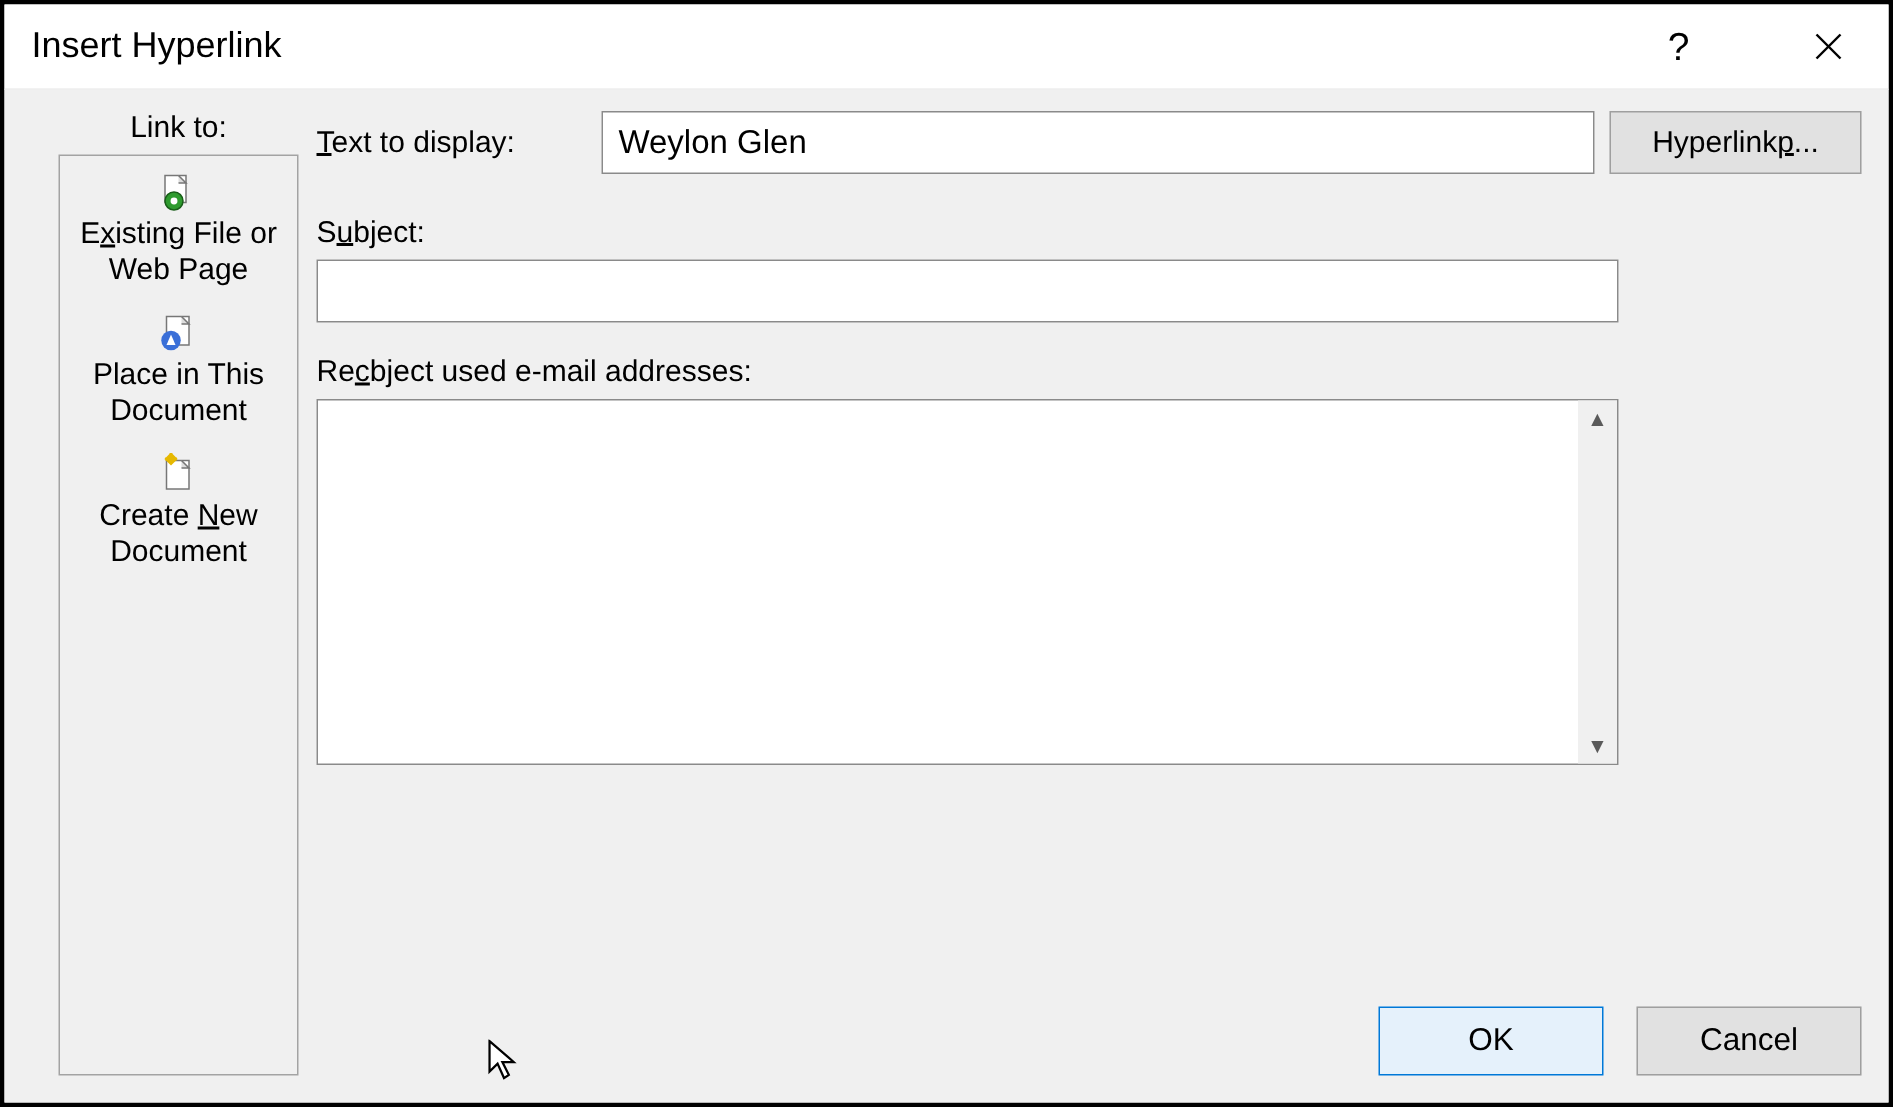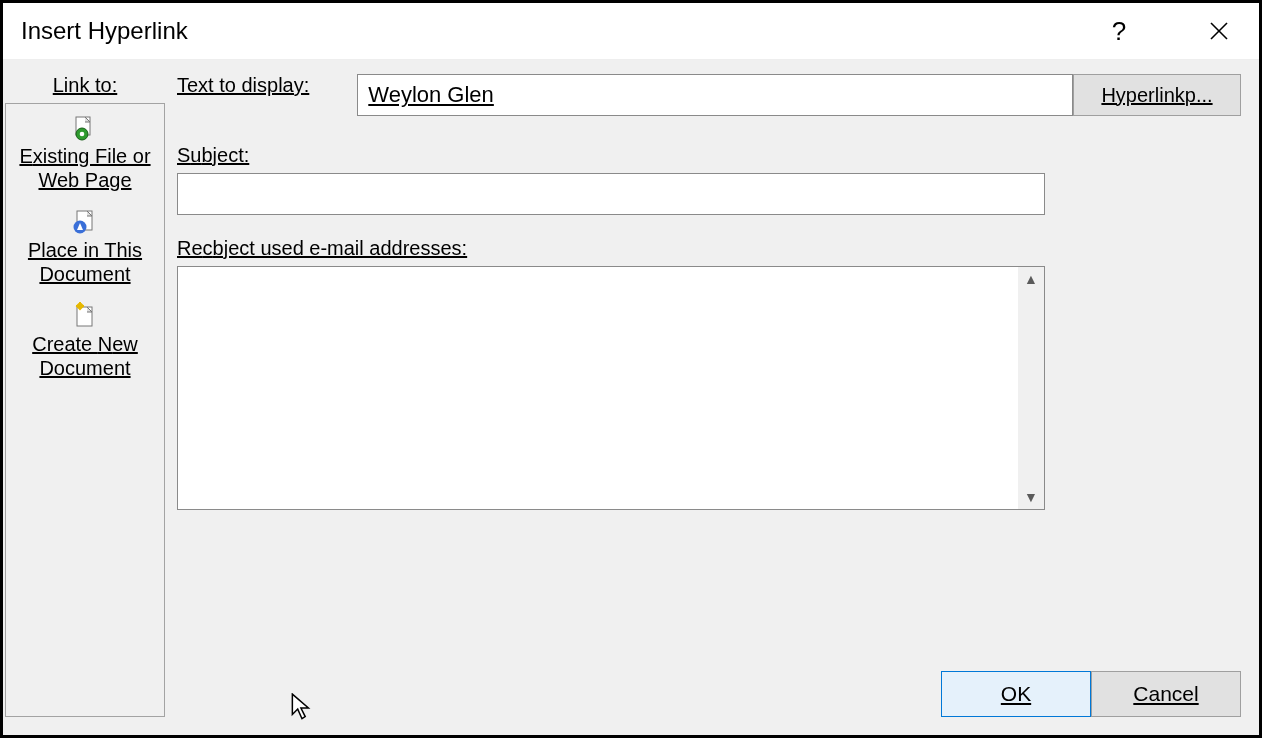--- a/index.html
+++ b/index.html
@@ -40,24 +40,23 @@
     font-weight:400;
     color:#000;
     cursor:pointer;
   }
   .titlebar .tb-btn.help { font-size:26px; margin-right:48px;}
   .titlebar .tb-btn.close svg { width:20px;height:20px; stroke:#000; stroke-width:1.6; }
   .client {
     flex:1;
     background:#f0f0f0;
     border-top:1px solid #eee;
-    padding:14px 18px 18px 2px;
+    padding:14px 18px 18px 36px;
     display:flex;
     gap:12px;
-    text-decoration:underline;
   }
   .leftcol {
     width:160px;
     display:flex;
     flex-direction:column;
     align-items:stretch;
   }
   .linkto-label {
     text-align:center;
     margin-bottom:6px;
@@ -87,21 +86,22 @@
   }
   .side-item .lbl { display:block; font-size:20px; }
   .u { text-decoration:underline; }
   .rightcol {
     flex:1;
     display:flex;
     flex-direction:column;
   }
   .row1 {
     display:flex;
-    align-items:flex-start;
+    align-items:center;
+    gap:10px;
     margin-bottom:28px;
   }
   .row1 .lbl { width:auto; font-size:20px; white-space:nowrap;}
   .textinput {
     height:42px;
     border:1px solid #8a8a8a;
     background:#fff;
     padding:4px 10px;
     font-size:22px;
     font-family:inherit;
@@ -150,20 +150,21 @@
   .scroll-arrow {
     width:26px;height:24px;
     display:flex;align-items:center;justify-content:center;
     color:#5a5a5a;
     font-size:14px;
   }
   .footer {
     margin-top:auto;
     display:flex;
     justify-content:flex-end;
+    gap:22px;
   }
   .footer .btn { min-width:150px; height:46px; font-size:21px;}
   .cursor {
     position:absolute;
     width:22px;height:30px;
     pointer-events:none;
   }
 </style>
 </head>
 <body>

